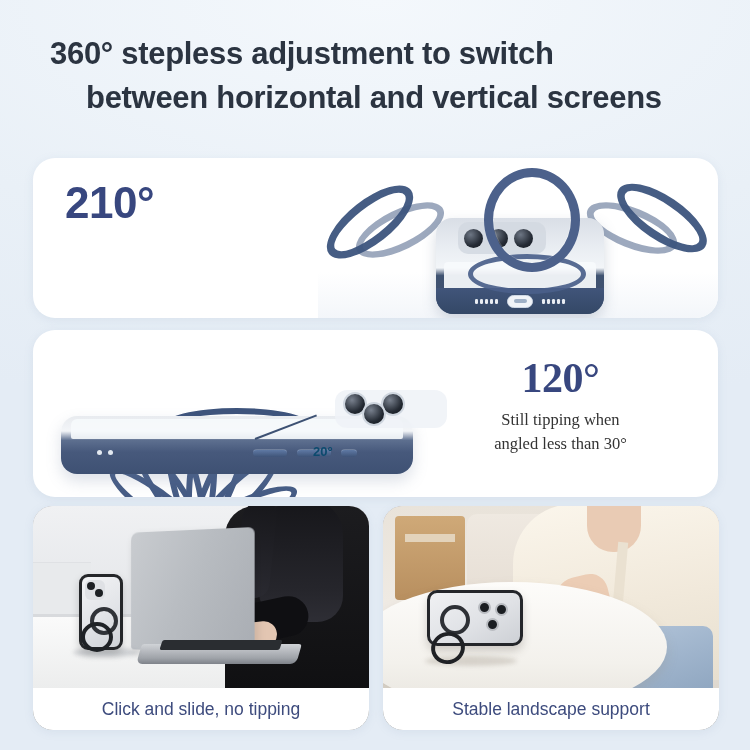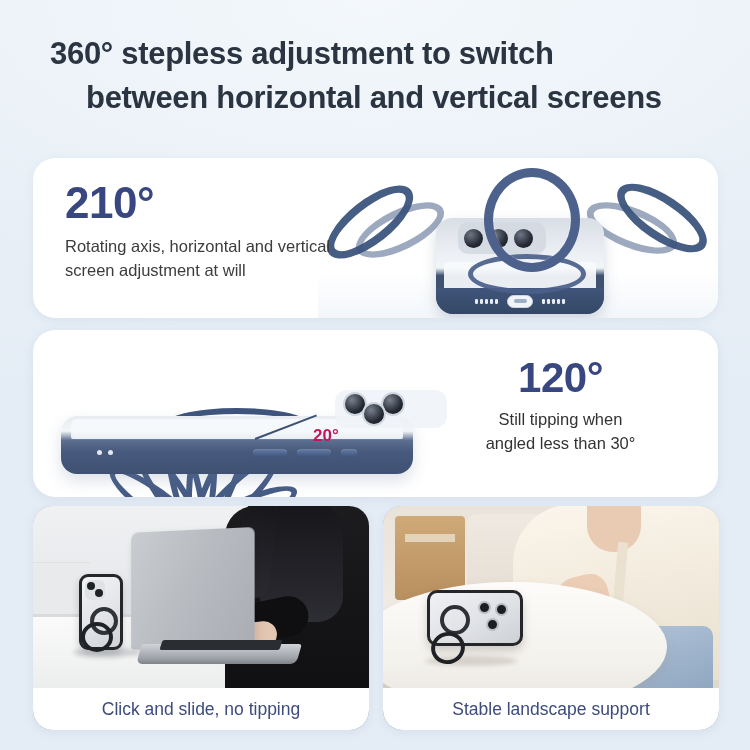--- a/index.html
+++ b/index.html
@@ -69,21 +69,21 @@
     top: 330px;
     width: 685px;
     height: 167px;
   }
 
   .card-text {
     position: absolute;
     z-index: 3;
   }
   #card-360 .card-text { left: 32px; top: 22px; text-align: left; }
-  #card-120 .card-text { right: 30px; top: 26px; text-align: center; width: 255px; }
+  #card-120 .card-text { right: 30px; top: 26px; text-align: center; width: 255px; font-family: Liberation Serif, serif; }
 
   .big-num {
     color: #38477f;
     font-weight: bold;
     font-size: 44px;
     line-height: 1.05;
     letter-spacing: -0.5px;
   }
   #card-120 .big-num { font-size: 42px; }
 
@@ -270,23 +270,23 @@
     left: 150px; top: 96px;
     width: 30px; height: 108px;
     border: 6px solid #465c85;
     border-radius: 50% 50% 46% 46%;
     transform-origin: 50% 100%;
   }
 
   
   .ann20 {
     position: absolute;
-    left: 280px; top: 96px;
-    color: #be185d;
-    font-size: 17px;
+    left: 280px; top: 114px;
+    color: #0c4a6e;
+    font-size: 13px;
     font-weight: bold;
     z-index: 5;
   }
   .ann-line {
     position: absolute;
     left: 222px; top: 108px;
     width: 66px; height: 2px;
     background: #3d5173;
     transform-origin: 0 50%;
     transform: rotate(-21deg);
@@ -533,24 +533,20 @@
 
   <div class="headline">
     <span class="l1">360° stepless adjustment to switch</span>
     <span class="l2">between horizontal and vertical screens</span>
   </div>
 
   <div class="card" id="card-360">
 
     <div class="card-text">
       <div class="big-num">210°</div>
-      <div class="sub-text">
-        <span>Rotating axis, horizontal and vertical</span><br>
-        <span>screen adjustment at will</span>
-      </div>
     </div>
 
     <div class="illus1">
       <div class="floor"></div>
 
       <div class="ring-ghost ghost-l2"></div>
       <div class="ring-ghost ghost-r2"></div>
       <div class="ring-ghost ghost-l"></div>
       <div class="ring-ghost ghost-r"></div>
 

